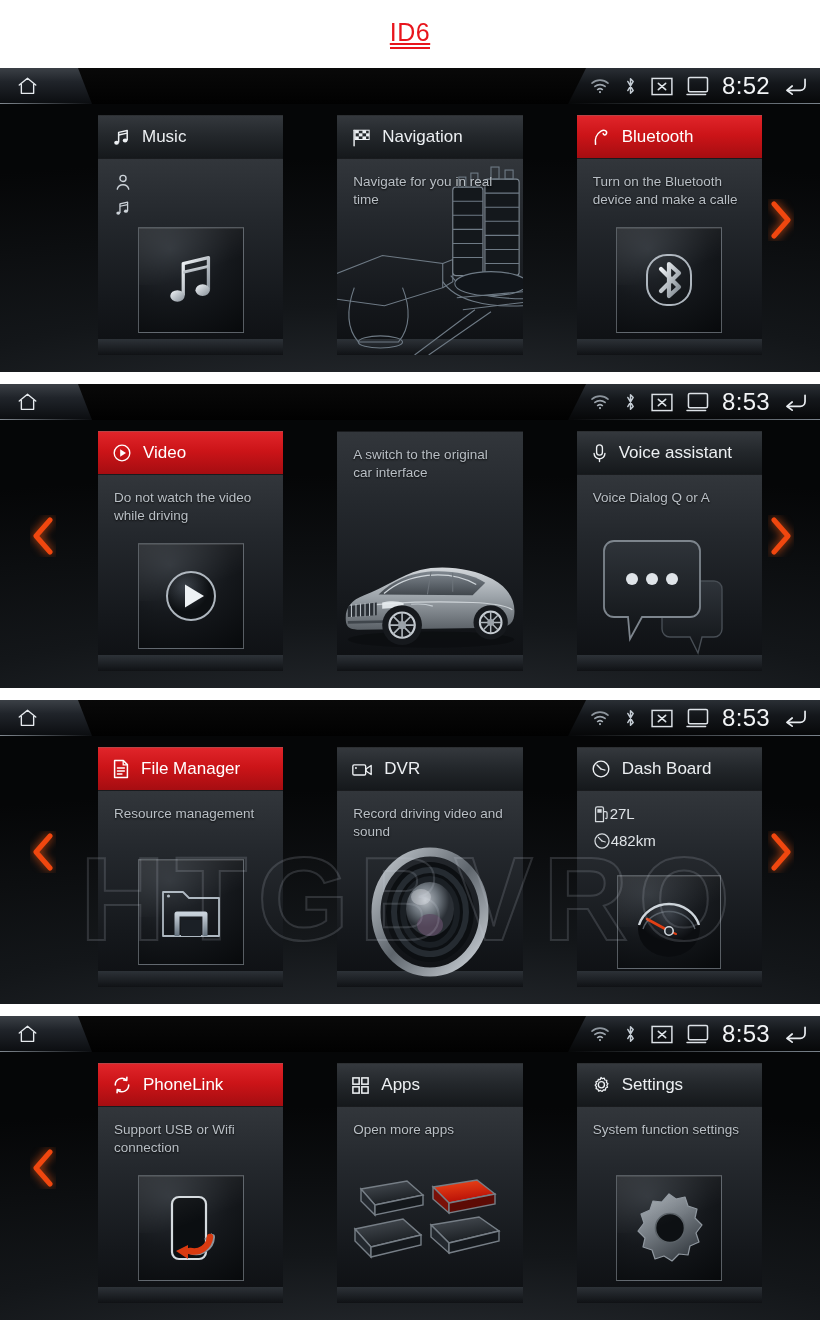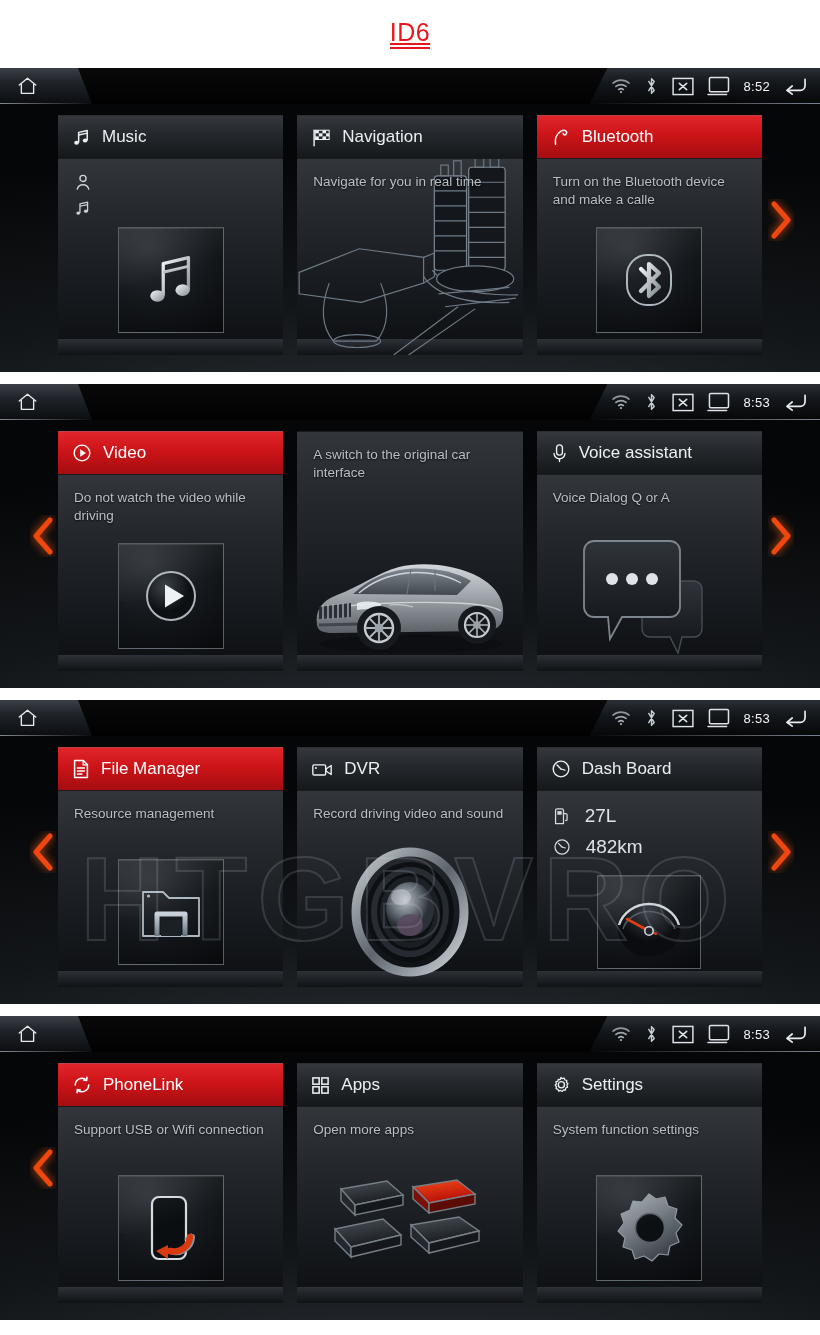--- a/index.html
+++ b/index.html
@@ -60,38 +60,39 @@
     padding:0 12px 0 22px;
     background:linear-gradient(180deg,#2a2f35 0%,#14171b 42%,#060708 100%);
     clip-path:polygon(18px 0, 100% 0, 100% 100%, 0 100%);
     z-index:7;
   }
   .status-right::after{
     content:""; position:absolute; left:0; bottom:0; right:0; height:1px;
     background:linear-gradient(90deg,rgba(170,182,194,0),rgba(170,182,194,.7));
   }
   .clock{
-    color:#f2f4f6; font-size:13px; letter-spacing:.3px;
+    color:#f2f4f6; font-size:24px; letter-spacing:.3px;
     font-family:"Liberation Sans", sans-serif;
   }
   .sicon{ display:flex; align-items:center; justify-content:center; }
 
   
   .cards{
     position:absolute; left:0; top:36px; right:0; bottom:0;
     display:flex;
     padding:11px 58px 0 58px;
     gap:14px;
     background:
       radial-gradient(150% 100% at 50% 120%, #2a2e33 0%, #131619 45%, #050607 100%);
   }
   .card{
     position:relative; flex:1 1 0; min-width:0;
     display:flex; flex-direction:column;
     height:240px;
+    margin-left:40px;
   }
   .card-head{
     height:43px; flex:none;
     display:flex; align-items:center; gap:11px;
     padding:0 14px;
     background:linear-gradient(180deg,#34383d 0%,#24282c 45%,#15181b 100%);
     border-top:1px solid rgba(255,255,255,.10);
     color:#eceff2; font-size:17px;
   }
   .card-head.active{
@@ -139,22 +140,22 @@
   .nav-arrow{
     position:absolute; top:50%; transform:translateY(-50%);
     width:42px; height:56px; z-index:8;
     display:flex; align-items:center; justify-content:center;
   }
   .nav-left{ left:22px; }
   .nav-right{ right:18px; }
 
   
   .metric-row{
-    display:flex; align-items:center; gap:15px;
-    color:#dfe3e7; font-size:19px; margin-bottom:9px;
+    display:flex; align-items:flex-start; gap:0;
+    color:#dfe3e7; font-size:15px; margin-bottom:9px;
     position:relative; z-index:3;
   }
 
   
   .mini-col{ position:relative; z-index:3; }
   .mini-col > *{ display:block; margin-bottom:9px; }
 
   
   .watermark{
     position:absolute; left:0; right:0; top:52%;

